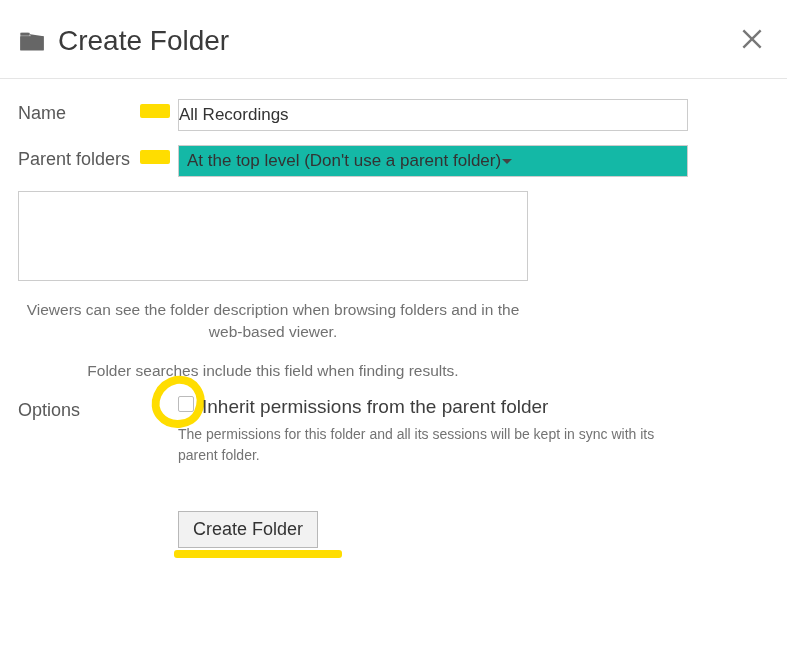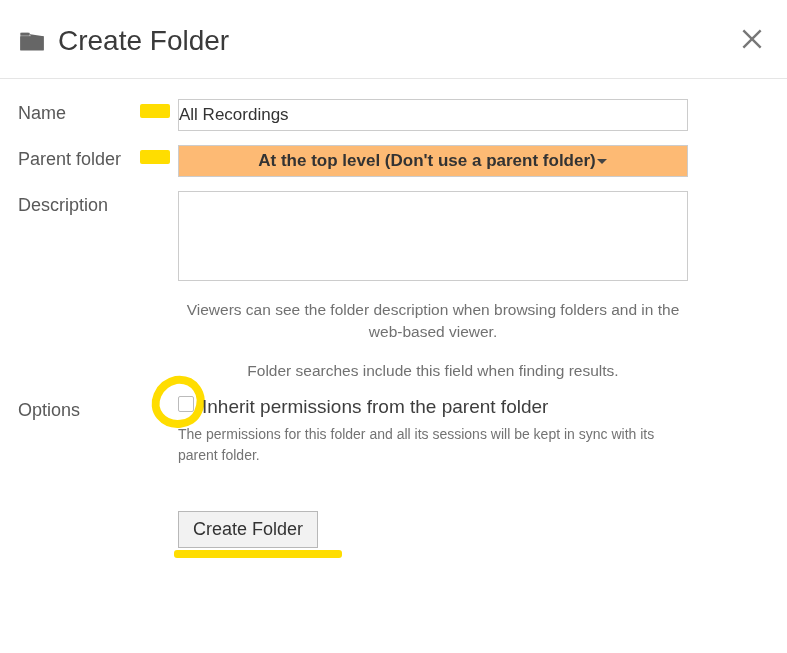--- a/index.html
+++ b/index.html
@@ -92,25 +92,24 @@
       border: 1px solid #ccc;
       font-family: inherit;
       color: #333;
     }
     .select-wrap {
       width: 100%;
       max-width: 510px;
       border: 1px solid #ccc;
       display: flex;
       align-items: center;
-      justify-content: center;
+      justify-content: flex-start;
       padding: 5px 8px;
       cursor: pointer;
-      background: #fdba74;
-      font-weight: bold;
+      background: #14b8a6;
     }
     .select-value {
       font-size: 17px;
       color: #333;
     }
     .caret svg {
       width: 12px;
       height: 8px;
       fill: #444;
     }
@@ -236,36 +235,35 @@
 
   <div class="form-row">
     <div class="form-label">Name</div>
     <div class="form-control-wrap">
       <div class="required-flag"></div>
       <input type="text" class="text-input" value="All Recordings" style="">
     </div>
   </div>
 
   <div class="form-row">
-    <div class="form-label">Parent folder</div>
+    <div class="form-label">Parent folders</div>
     <div class="form-control-wrap">
       <div class="required-flag"></div>
       <div class="select-wrap">
         <span class="select-value">At the top level (Don't use a parent folder)</span>
         <span class="caret">
           <svg viewBox="0 0 12 8">
               <path d="M1 1 L6 6 L11 1 Z"></path>
             </svg>
         </span>
       </div>
     </div>
   </div>
 
   <div class="form-row">
-    <div class="form-label">Description</div>
     <div class="form-control-wrap">
       <textarea class="text-area" style=""></textarea>
       <div class="help-text">
         <p>Viewers can see the folder description when browsing folders and in the web-based viewer.</p>
         <p>Folder searches include this field when finding results.</p>
       </div>
     </div>
   </div>
 
   <div class="options-section">

